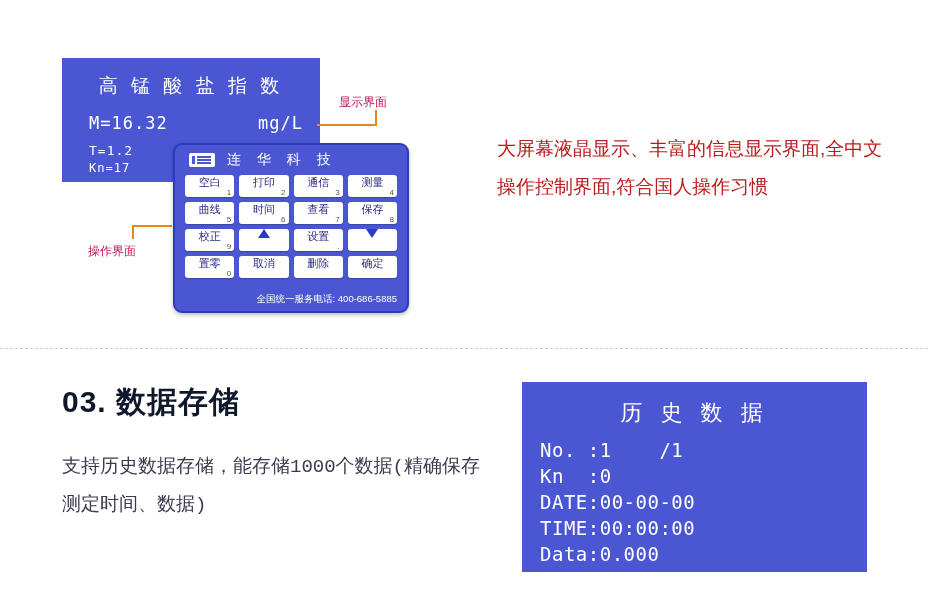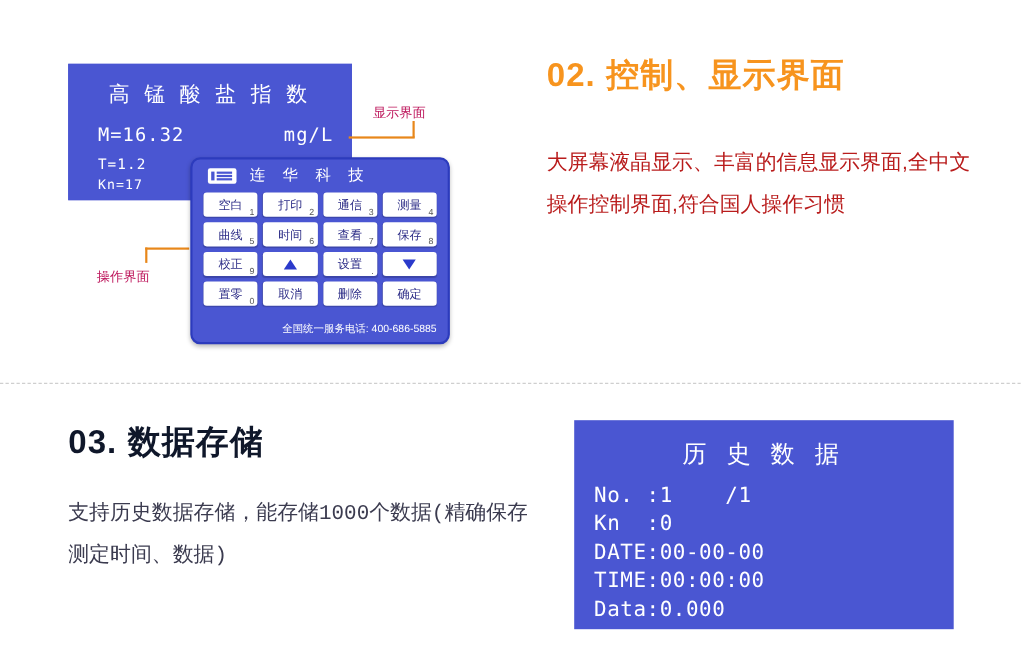--- a/index.html
+++ b/index.html
@@ -124,21 +124,20 @@
   }
   .key {
     position: relative;
     height: 22px;
     background: #ffffff;
     border-radius: 3px;
     color: #2b2b86;
     font-size: 11px;
     font-family: "Liberation Sans", sans-serif;
     display: flex;
-    align-items: center;
     justify-content: center;
     box-shadow: 0 1px 1px rgba(0,0,0,0.2);
   }
   .key .num {
     position: absolute;
     right: 3px; bottom: 0px;
     font-size: 8px;
     color: #555;
   }
   .key.arrow {
@@ -352,21 +351,20 @@
           <span>删除</span>
         </div>
         <div class="key">
           <span>确定</span>
         </div>
       </div>
 
       <div class="keypad-footer">全国统一服务电话: 400-686-5885</div>
     </div>
 
-    <div class="sec1-heading">02. 控制、显示界面</div>
     <div class="sec1-body">大屏幕液晶显示、丰富的信息显示界面,全中文操作控制界面,符合国人操作习惯</div>
   </div>
 
   <div class="divider"></div>
 
   <div>
     <div class="sec2-heading">03. 数据存储</div>
     <div class="sec2-body">支持历史数据存储，能存储1000个数据(精确保存测定时间、数据)</div>
 
     <div class="history-panel">

